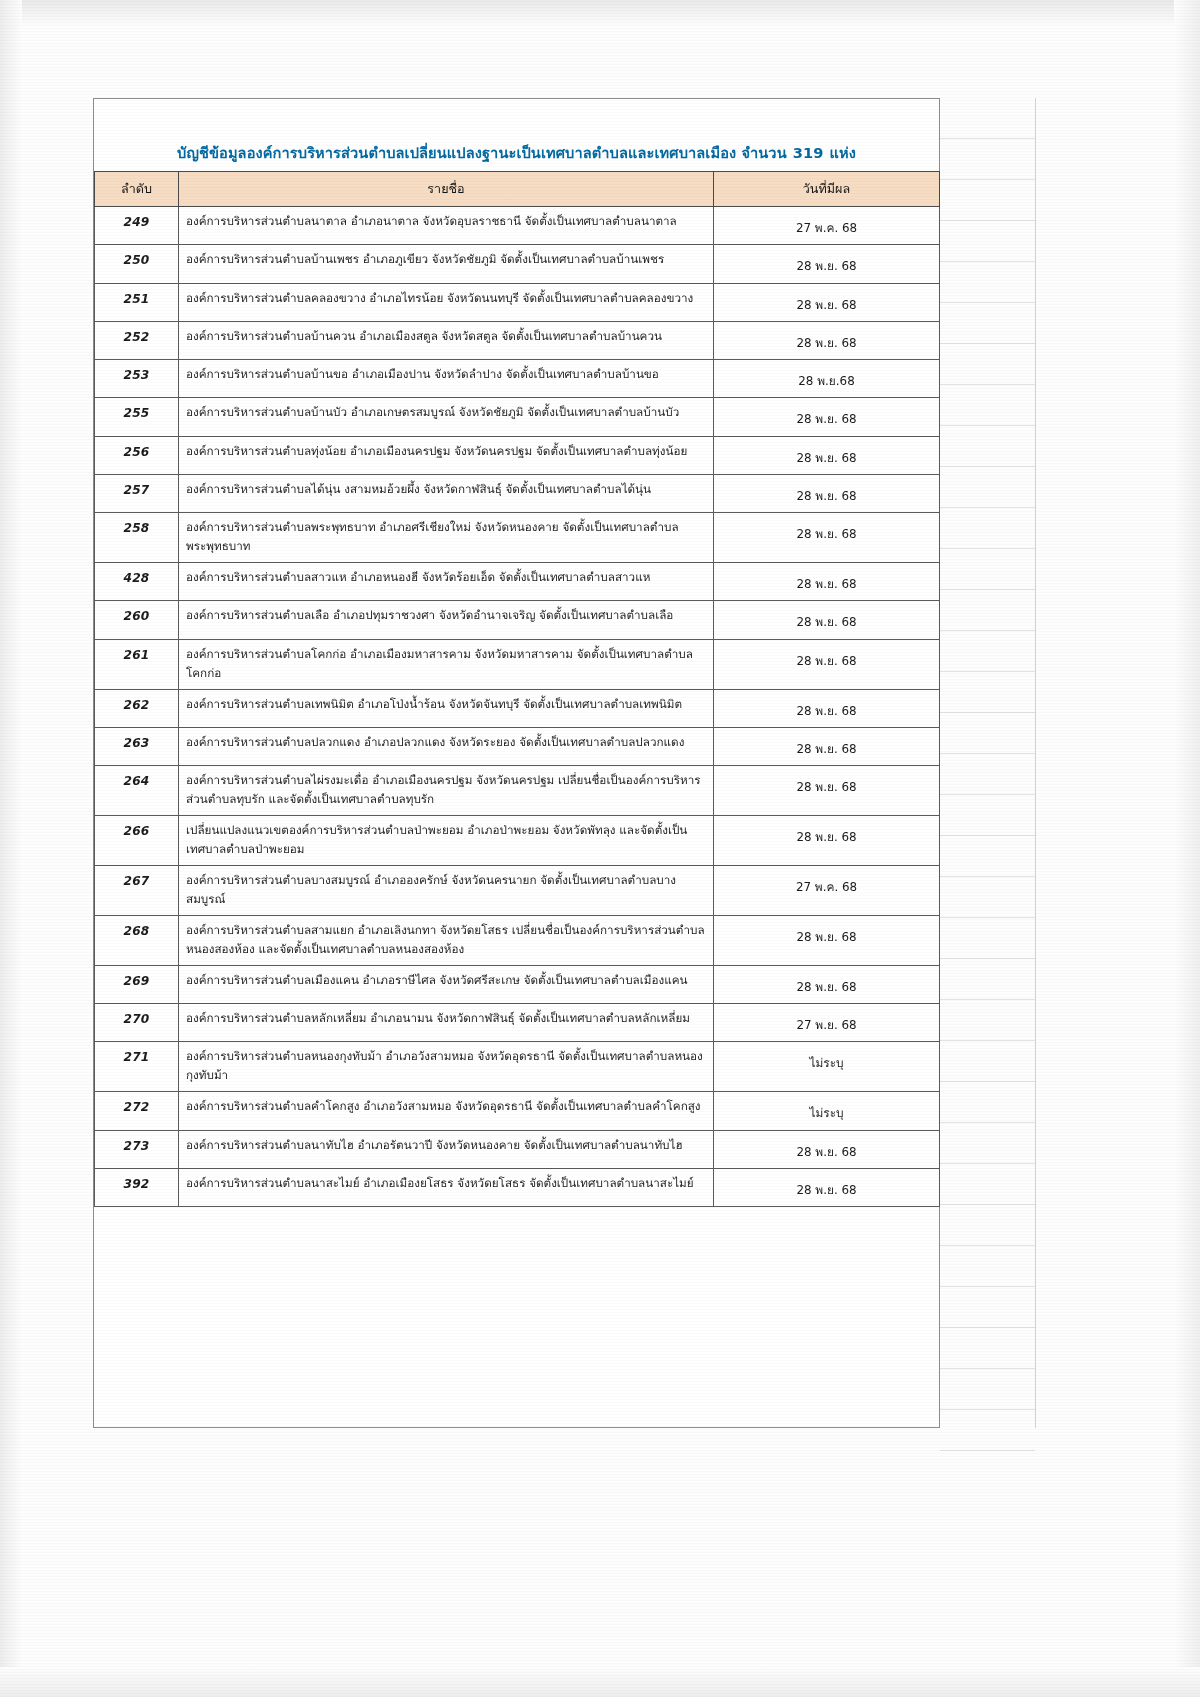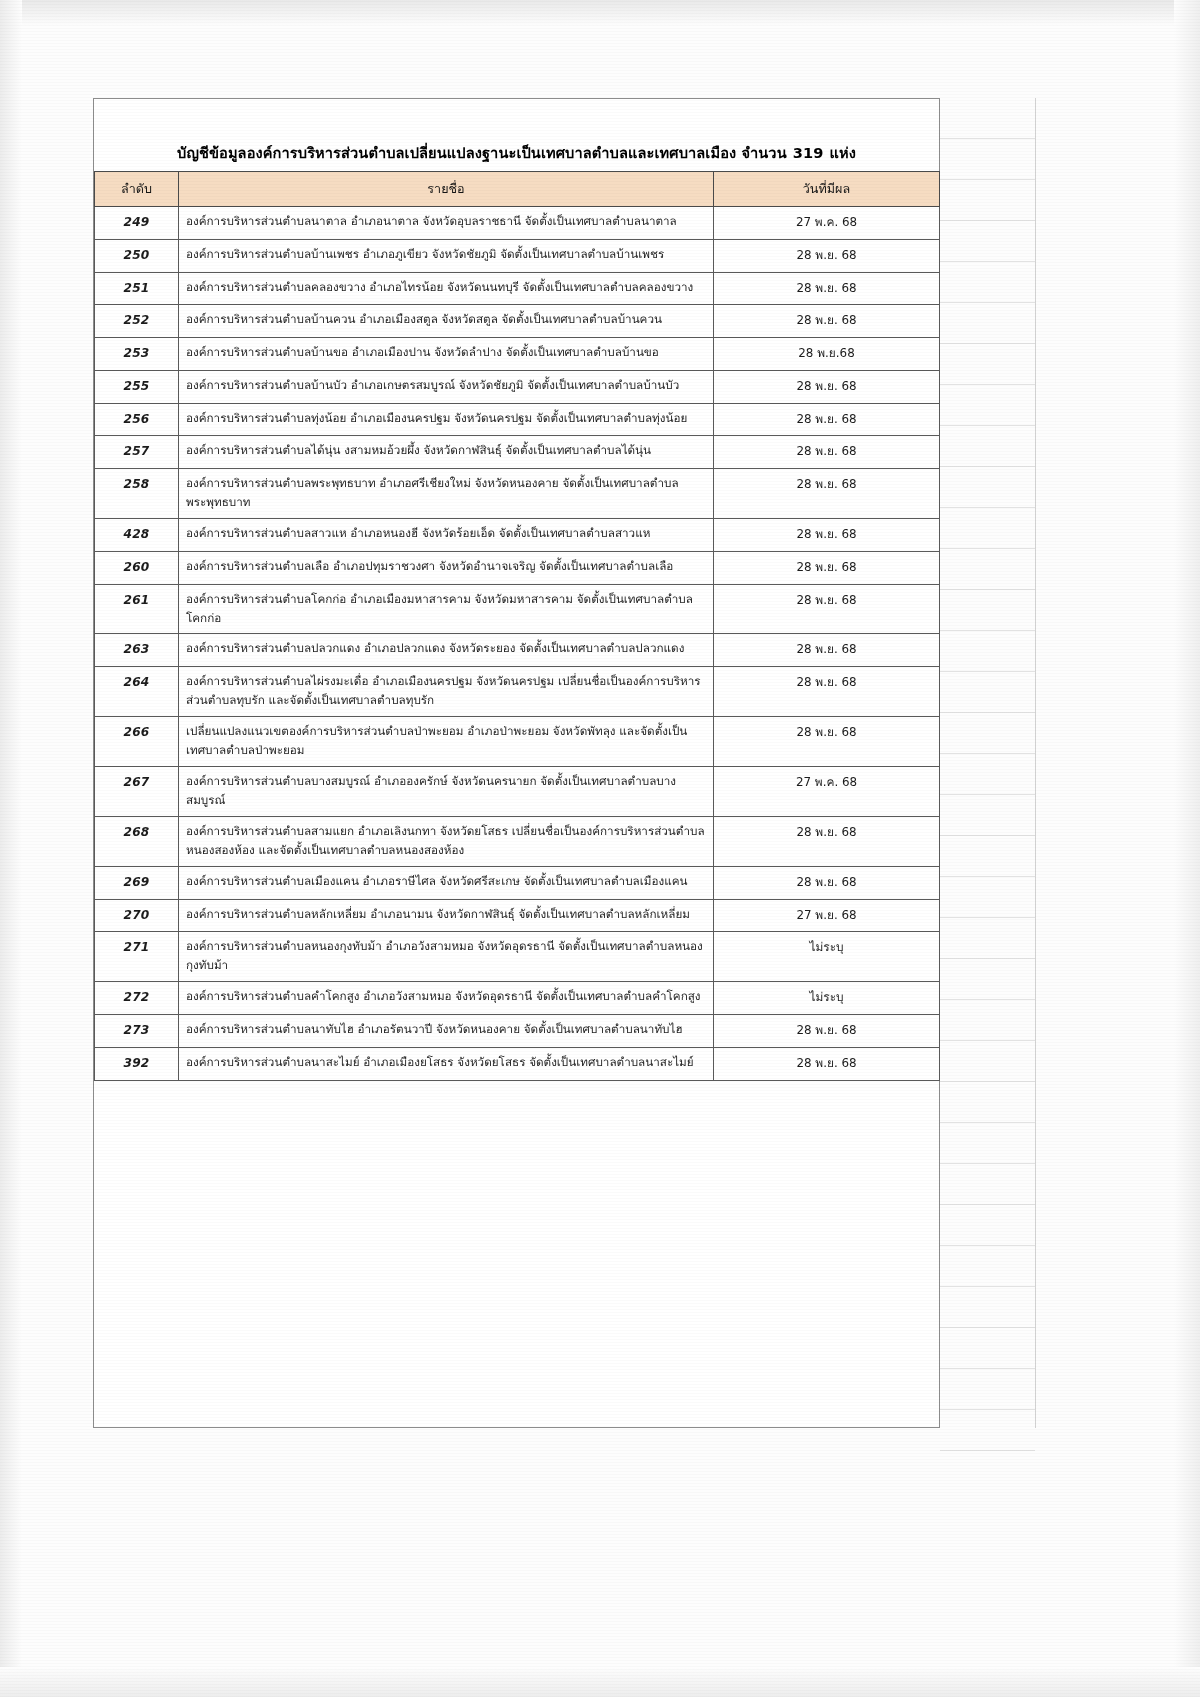--- a/index.html
+++ b/index.html
@@ -80,21 +80,21 @@
     display: flex;
     align-items: center;
     justify-content: center;
     padding: 0 24px;
     box-sizing: border-box;
   }
   .doc-title {
     font-size: 14.6px;
     font-weight: bold;
     letter-spacing: 0.1px;
-    color: #000000;
+    color: #0369a1;
     line-height: 1.35;
     white-space: nowrap;
     margin-top: 35px;
   }
   .doc-title .count {
     margin: 0 6px;
   }
 
   
   table.listing {
@@ -136,21 +136,21 @@
     font-style: italic;
   }
   table.listing td.name {
     text-align: left;
     word-break: break-word;
   }
   table.listing td.date {
     text-align: center;
     font-size: 11.9px;
     vertical-align: top;
-    padding-top: 6px;
+    padding-top: 12px;
     white-space: nowrap;
   }
 
   
   .grain {
     position: absolute;
     inset: 0;
     pointer-events: none;
     opacity: 0.035;
     background-image:
@@ -279,20 +279,25 @@
             <td class="seq">260</td>
             <td class="name">องค์การบริหารส่วนตำบลเลือ อำเภอปทุมราชวงศา จังหวัดอำนาจเจริญ จัดตั้งเป็นเทศบาลตำบลเลือ</td>
             <td class="date">28 พ.ย. 68</td>
           </tr>
           <tr>
             <td class="seq">261</td>
             <td class="name">องค์การบริหารส่วนตำบลโคกก่อ อำเภอเมืองมหาสารคาม จังหวัดมหาสารคาม จัดตั้งเป็นเทศบาลตำบลโคกก่อ</td>
             <td class="date">28 พ.ย. 68</td>
           </tr>
           <tr>
+            <td class="seq">262</td>
+            <td class="name">องค์การบริหารส่วนตำบลเทพนิมิต อำเภอโป่งน้ำร้อน จังหวัดจันทบุรี จัดตั้งเป็นเทศบาลตำบลเทพนิมิต</td>
+            <td class="date">28 พ.ย. 68</td>
+          </tr>
+          <tr>
             <td class="seq">263</td>
             <td class="name">องค์การบริหารส่วนตำบลปลวกแดง อำเภอปลวกแดง จังหวัดระยอง จัดตั้งเป็นเทศบาลตำบลปลวกแดง</td>
             <td class="date">28 พ.ย. 68</td>
           </tr>
           <tr>
             <td class="seq">264</td>
             <td class="name">องค์การบริหารส่วนตำบลไผ่รงมะเดื่อ อำเภอเมืองนครปฐม จังหวัดนครปฐม เปลี่ยนชื่อเป็นองค์การบริหารส่วนตำบลทุบรัก และจัดตั้งเป็นเทศบาลตำบลทุบรัก</td>
             <td class="date">28 พ.ย. 68</td>
           </tr>
           <tr>

